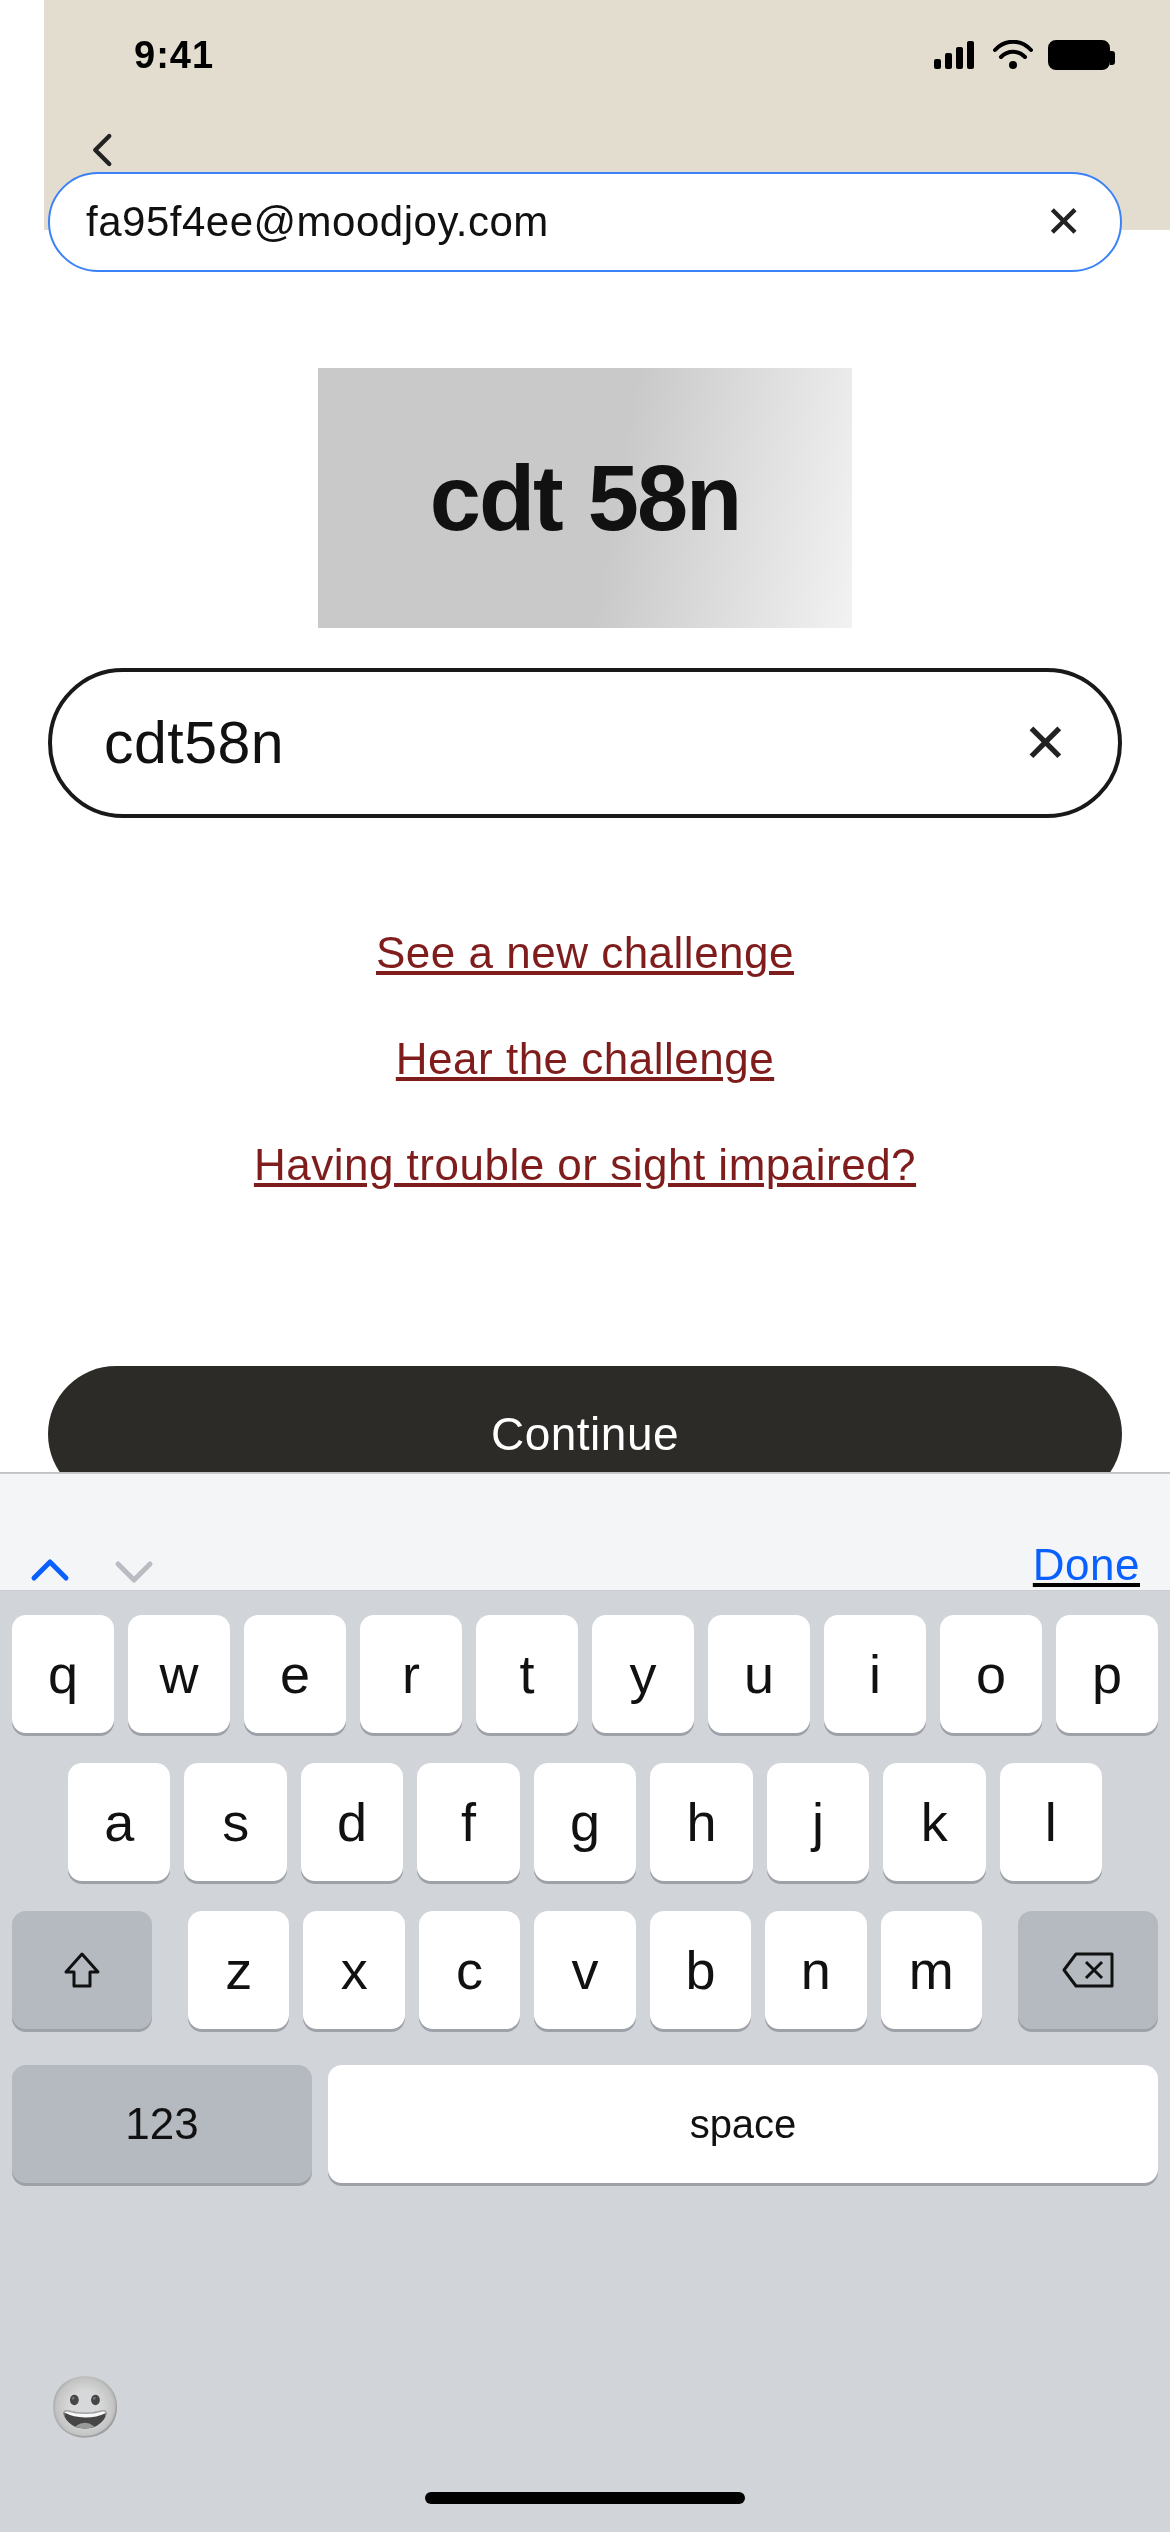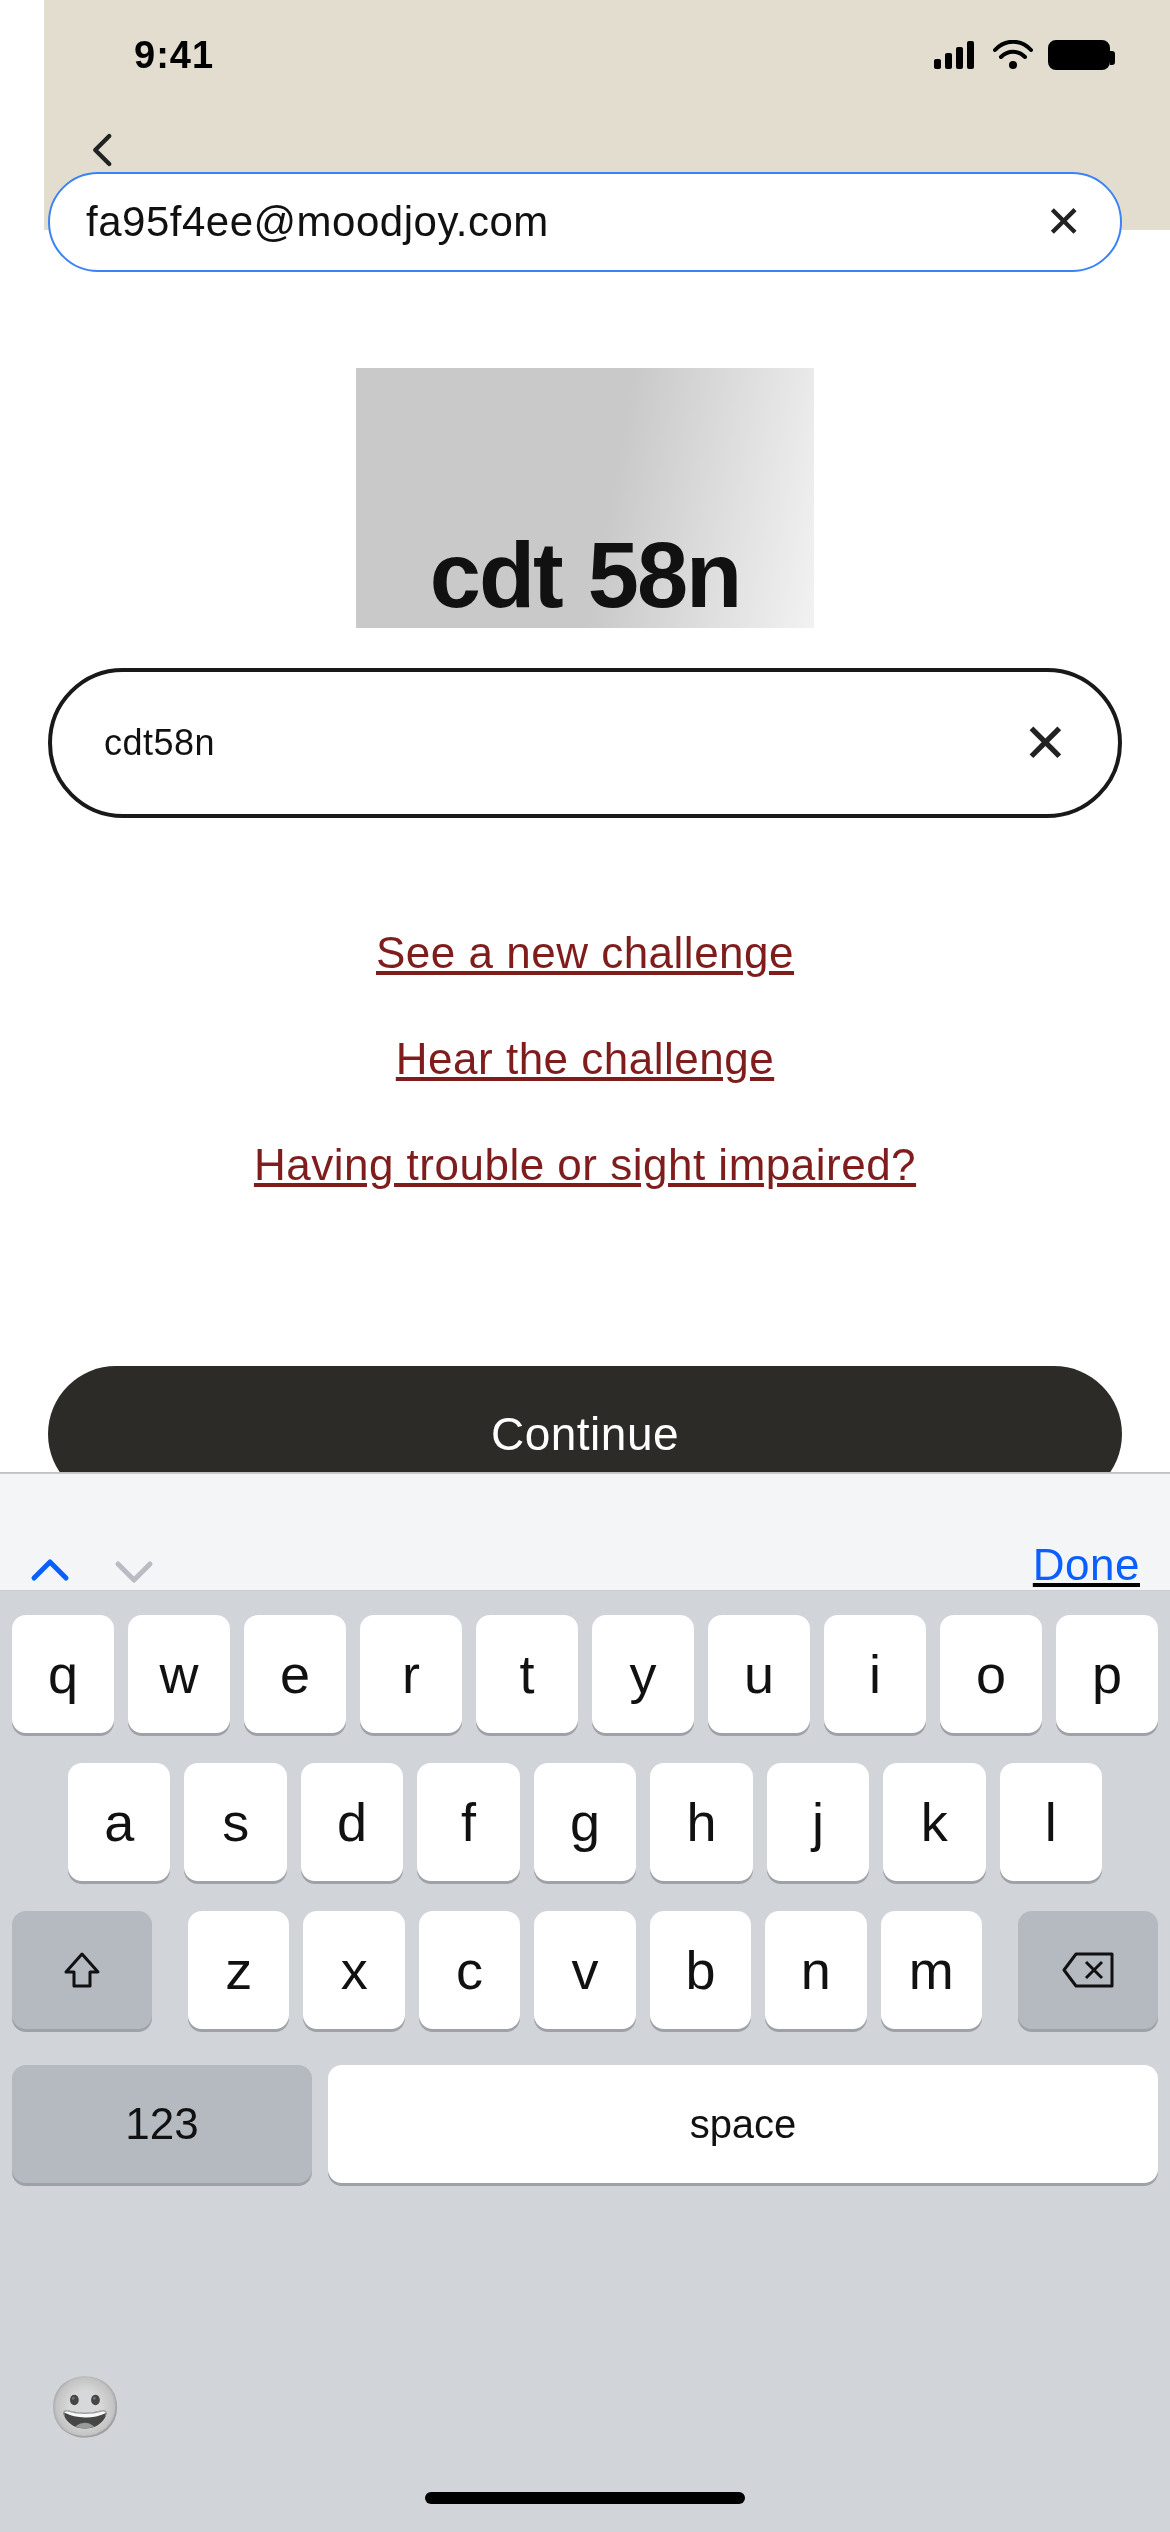--- a/index.html
+++ b/index.html
@@ -31,31 +31,31 @@
     margin-top: -58px;
     background:#fff; border:2px solid #3b82f6; border-radius: 70px;
     height: 100px; display:flex; align-items:center; padding: 0 28px 0 36px;
     font-size: 42px;
   }
   .pill-input input {
     flex:1; border:none; outline:none; font-size: 42px; background:transparent; color:#111; letter-spacing: .5px;
   }
   .clear-btn { font-size: 44px; color:#222; padding: 10px; line-height:1; font-weight:400; }
   .captcha-box {
-    width: 458px; height: 260px; margin: 96px auto 0;
+    width: 534px; height: 260px; margin: 96px auto 0;
     background: linear-gradient(100deg, #c9c9c9 0%, #c9c9c9 55%, #f2f2f2 100%);
-    display:flex; align-items:flex-end; justify-content:center;
+    display:flex; align-items:center; justify-content:center;
   }
   .captcha-text { font-size: 92px; font-weight: 800; color:#111; letter-spacing: -2px; }
   .captcha-text .sp { display:inline-block; width: 26px; }
   .pill-input.secondary {
     margin-top: 40px; border:4px solid #191919; height: 150px; border-radius: 80px;
     padding: 0 40px 0 52px;
   }
-  .pill-input.secondary input { font-size: 36px; }
+  .pill-input.secondary input { font-size: 59px; }
   .pill-input.secondary .clear-btn { font-size: 54px; }
 
   .links { margin-top: 110px; text-align:center; }
   .links a {
     display:block; font-size: 44px; color:#7f1d1d; text-decoration: underline;
     margin-bottom: 56px; letter-spacing: .5px;
   }
   .continue-btn {
     margin-top: 120px; width:100%; height: 136px; border:none; border-radius: 72px;
     background:#2c2b27; color:#fff; font-size: 46px; letter-spacing: .5px;

